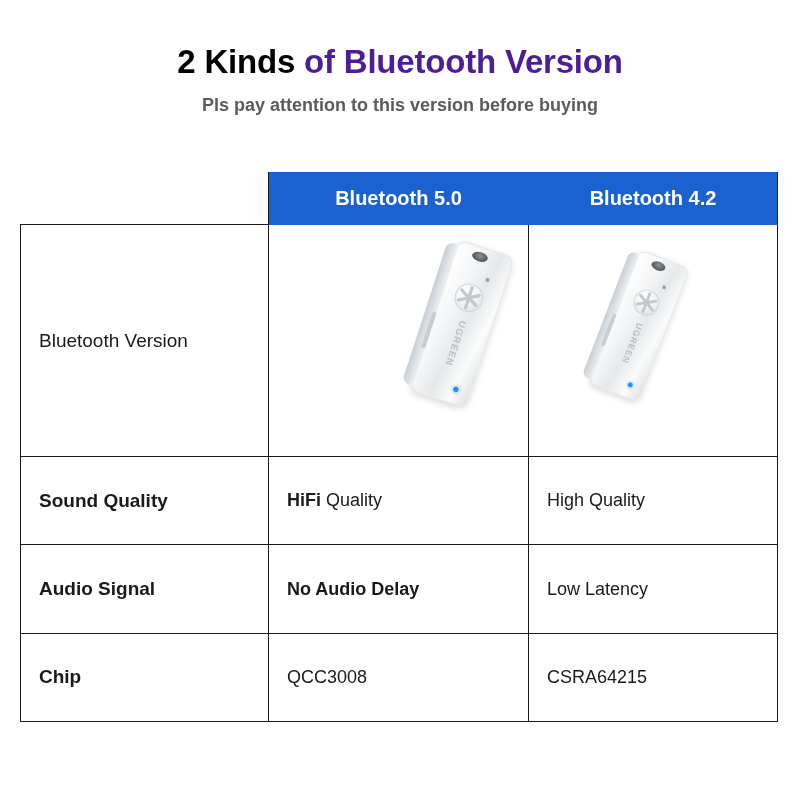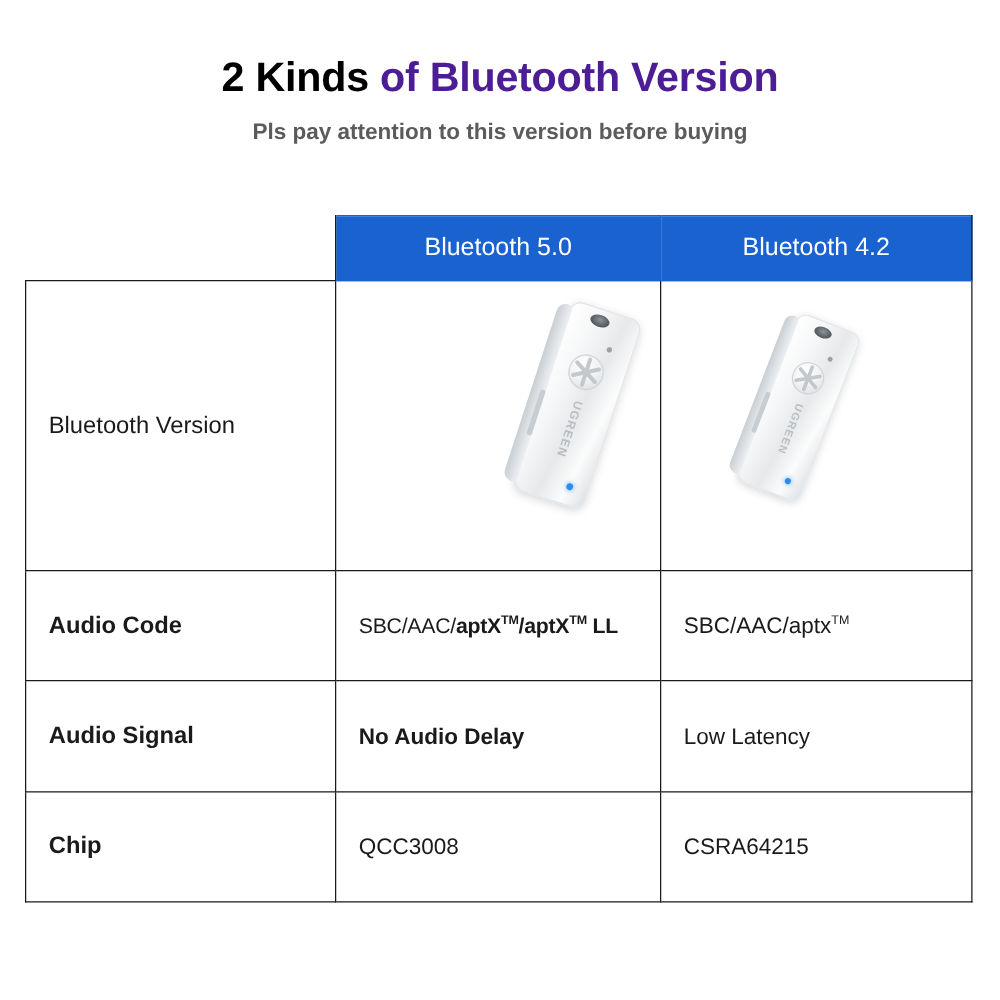--- a/index.html
+++ b/index.html
@@ -73,21 +73,21 @@
     border-top: none !important;
     border-left: none !important;
     border-right: 1px solid #1a1a1a !important;
     border-bottom: none !important;
     background: #ffffff;
   }
   .hdr-cell {
     background: #1A62D0;
     color: #ffffff;
     font-size: 20px;
-    font-weight: normal;
+    font-weight: bold;
     text-align: center;
     height: 46px;
     padding: 0;
     border-color: #1A62D0 !important;
     border-left: 1px solid #ffffff !important;
   }
   .hdr-cell:last-child { border-right: 1px solid #1a1a1a !important; }
 
   
   .row-label {
@@ -274,32 +274,32 @@
               <div class="btn"></div>
               <div class="btn2"></div>
               <div class="slot"></div>
               <div class="brand">UGREEN</div>
               <div class="led"></div>
             </div>
           </div>
         </td>
       </tr>
 
-
       <tr style="height:78px;">
         <td>
-          <span class="row-label bold">Audio Code</span>
-        </td>
-        <td>
-          <span class="cell-text tight"><span>SBC/AAC/</span><b>aptX</b><b class="tm">TM</b><b>/aptX</b><b class="tm">TM</b><b> LL</b></span>
-        </td>
-        <td>
-          <span class="cell-text"><span>SBC/AAC/aptx</span><span class="tm">TM</span></span>
-        </td>
-      </tr>
+          <span class="row-label bold">Sound Quality</span>
+        </td>
+        <td>
+          <span class="cell-text"><b>HiFi</b><span> Quality</span></span>
+        </td>
+        <td>
+          <span class="cell-text">High Quality</span>
+        </td>
+      </tr>
+
 
       <tr style="height:78px;">
         <td>
           <span class="row-label bold">Audio Signal</span>
         </td>
         <td>
           <span class="cell-text"><b>No Audio Delay</b></span>
         </td>
         <td>
           <span class="cell-text">Low Latency</span>

